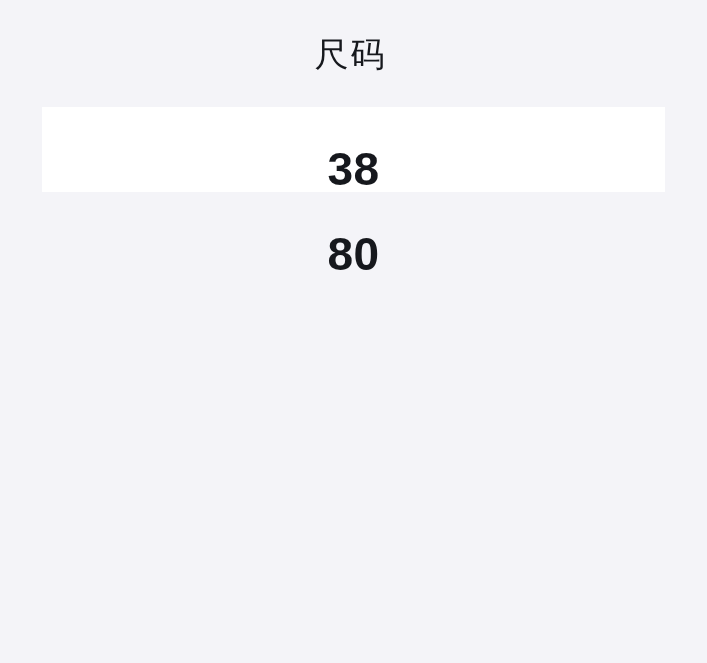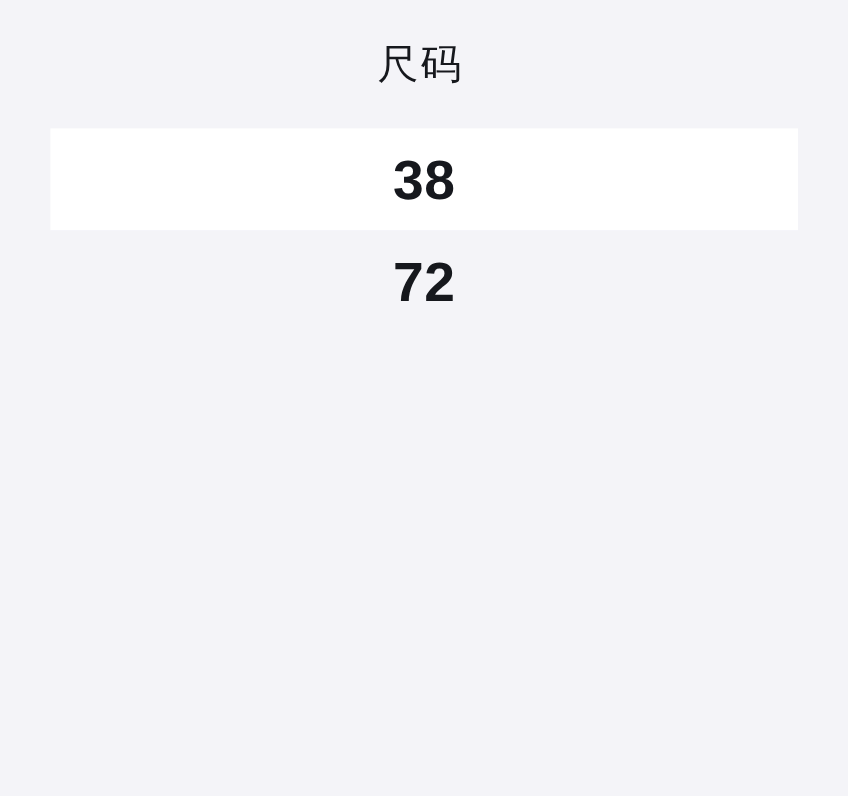--- a/index.html
+++ b/index.html
@@ -56,21 +56,21 @@
     display: flex;
     flex-direction: column;
     background: #f4f4f8;
   }
 
   .size-row {
     position: relative;
     height: 85px;
     flex: 0 0 85px;
     display: flex;
-    align-items: center;
+    align-items: flex-end;
     justify-content: center;
     background: #f4f4f8;
   }
 
   
   .size-row.striped::before {
     content: "";
     position: absolute;
     left: 42px;
     right: 42px;
@@ -104,18 +104,18 @@
 
     <div class="size-row striped">
       <span class="size-row-value">38</span>
     </div>
 
 
 
 
 
     <div class="size-row">
-      <span class="size-row-value">72</span>
+      <span class="size-row-value">80</span>
     </div>
 
   </div>
 
 </div>
 
 </body></html>

